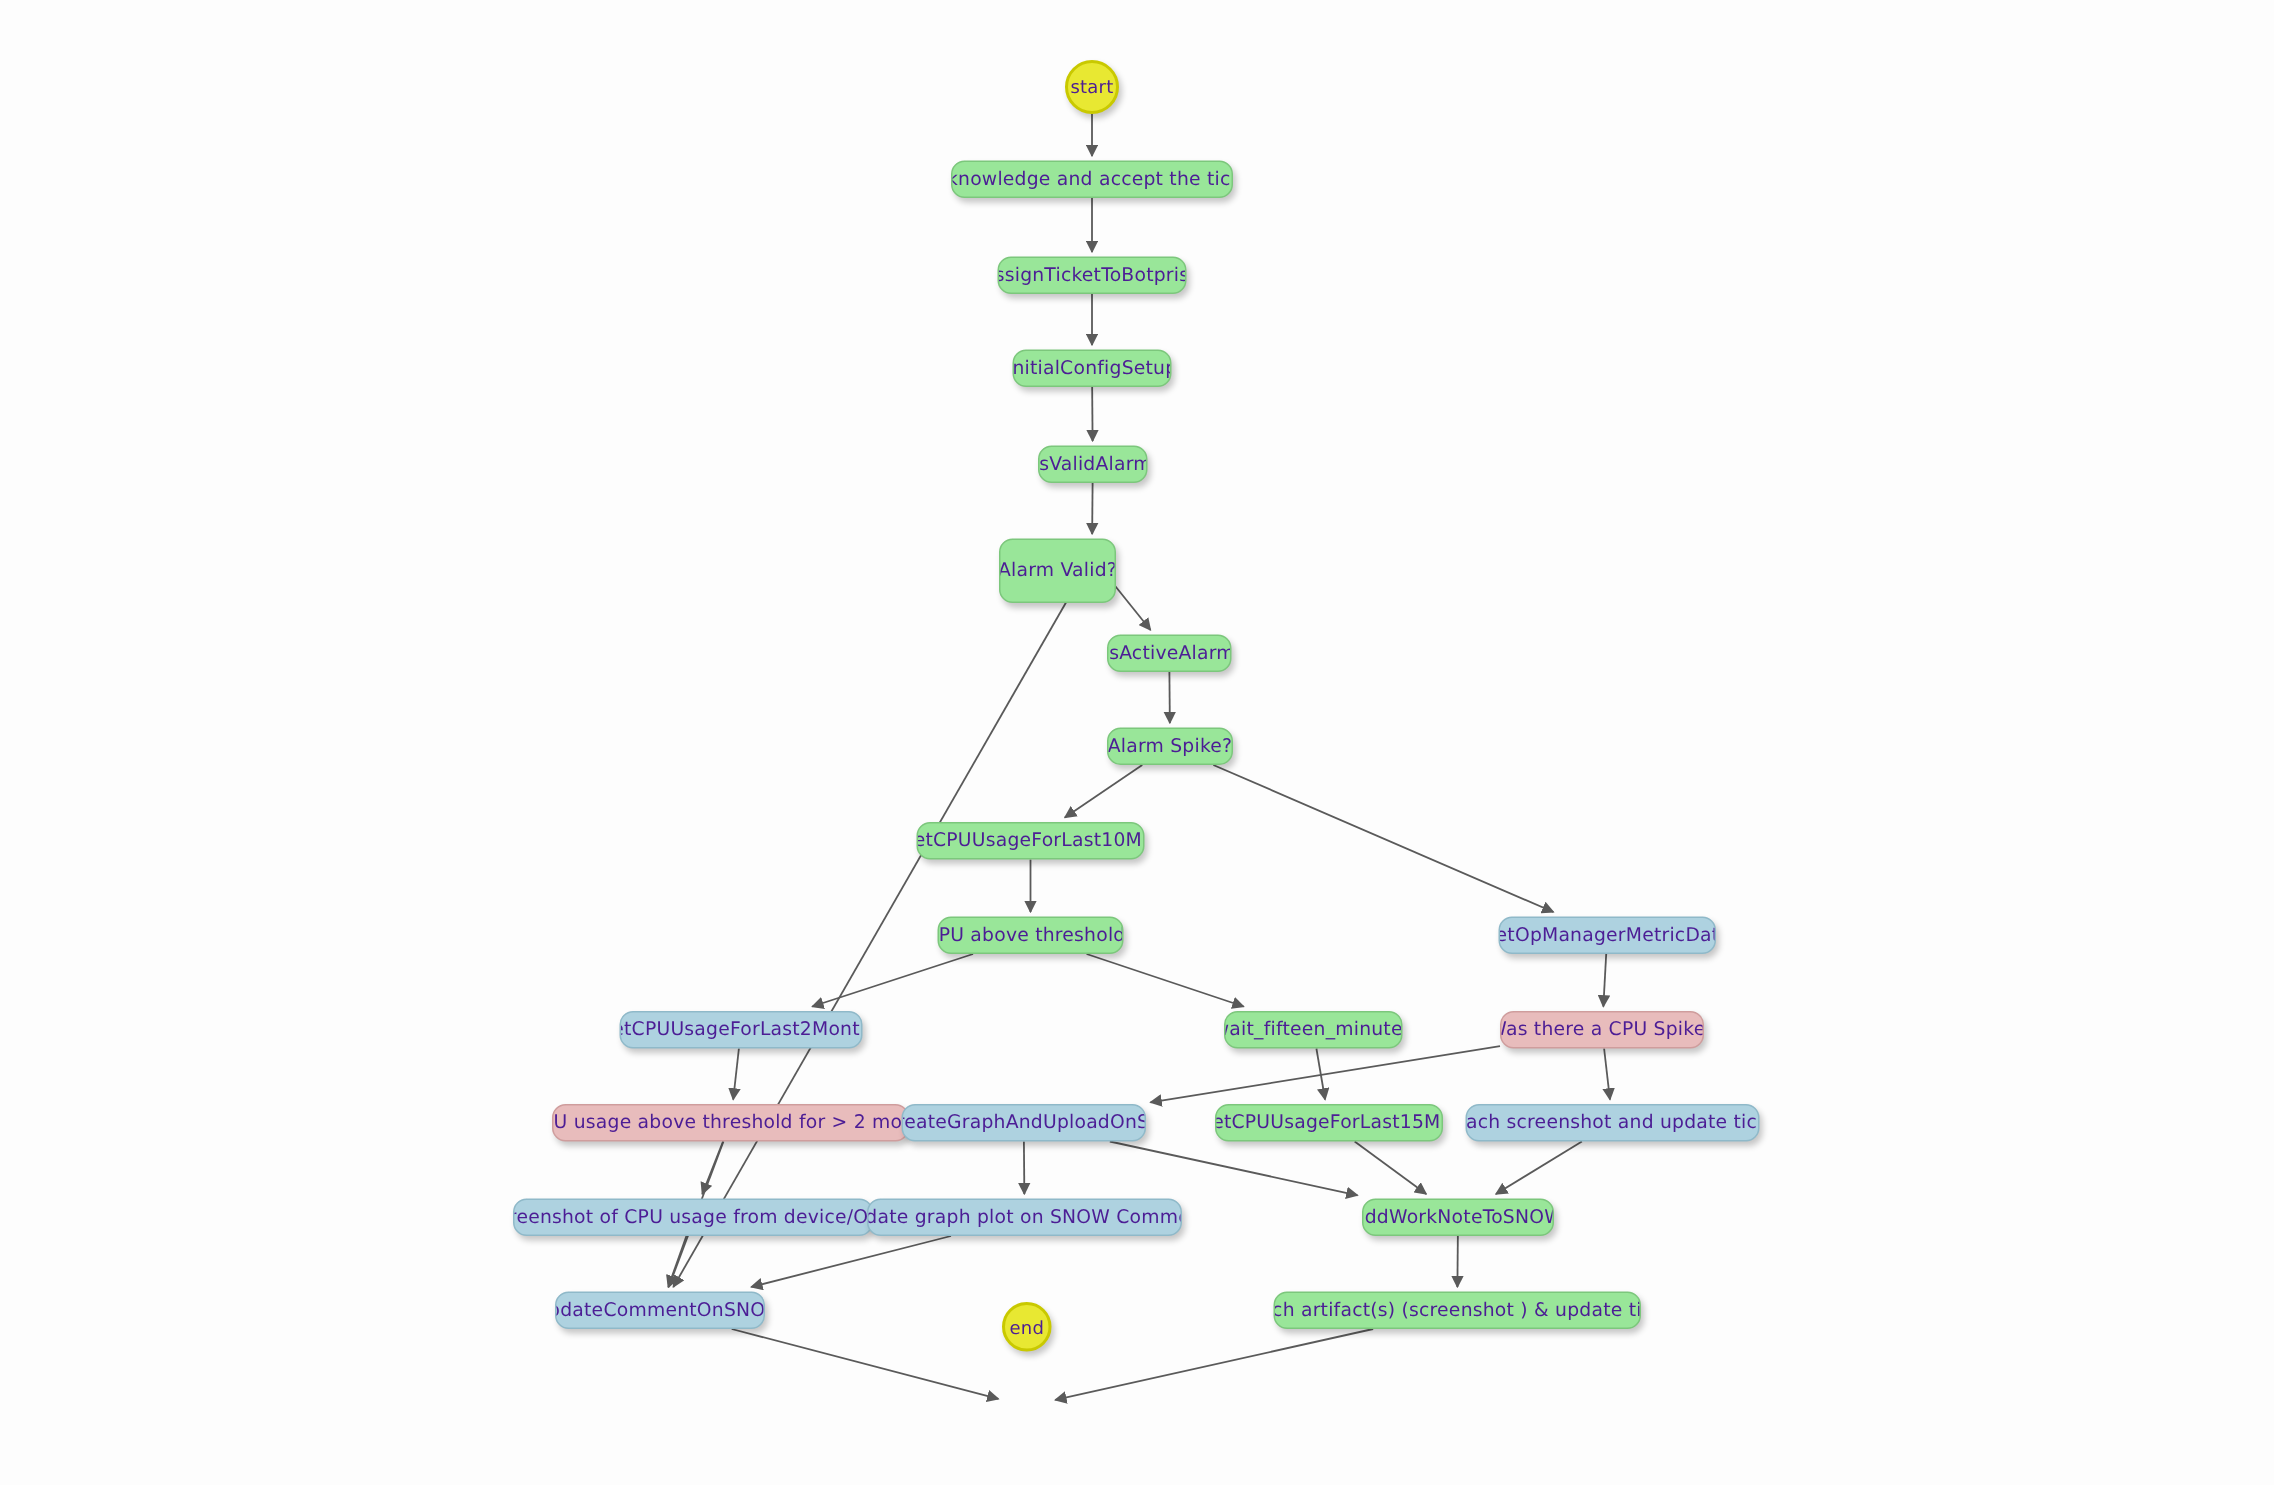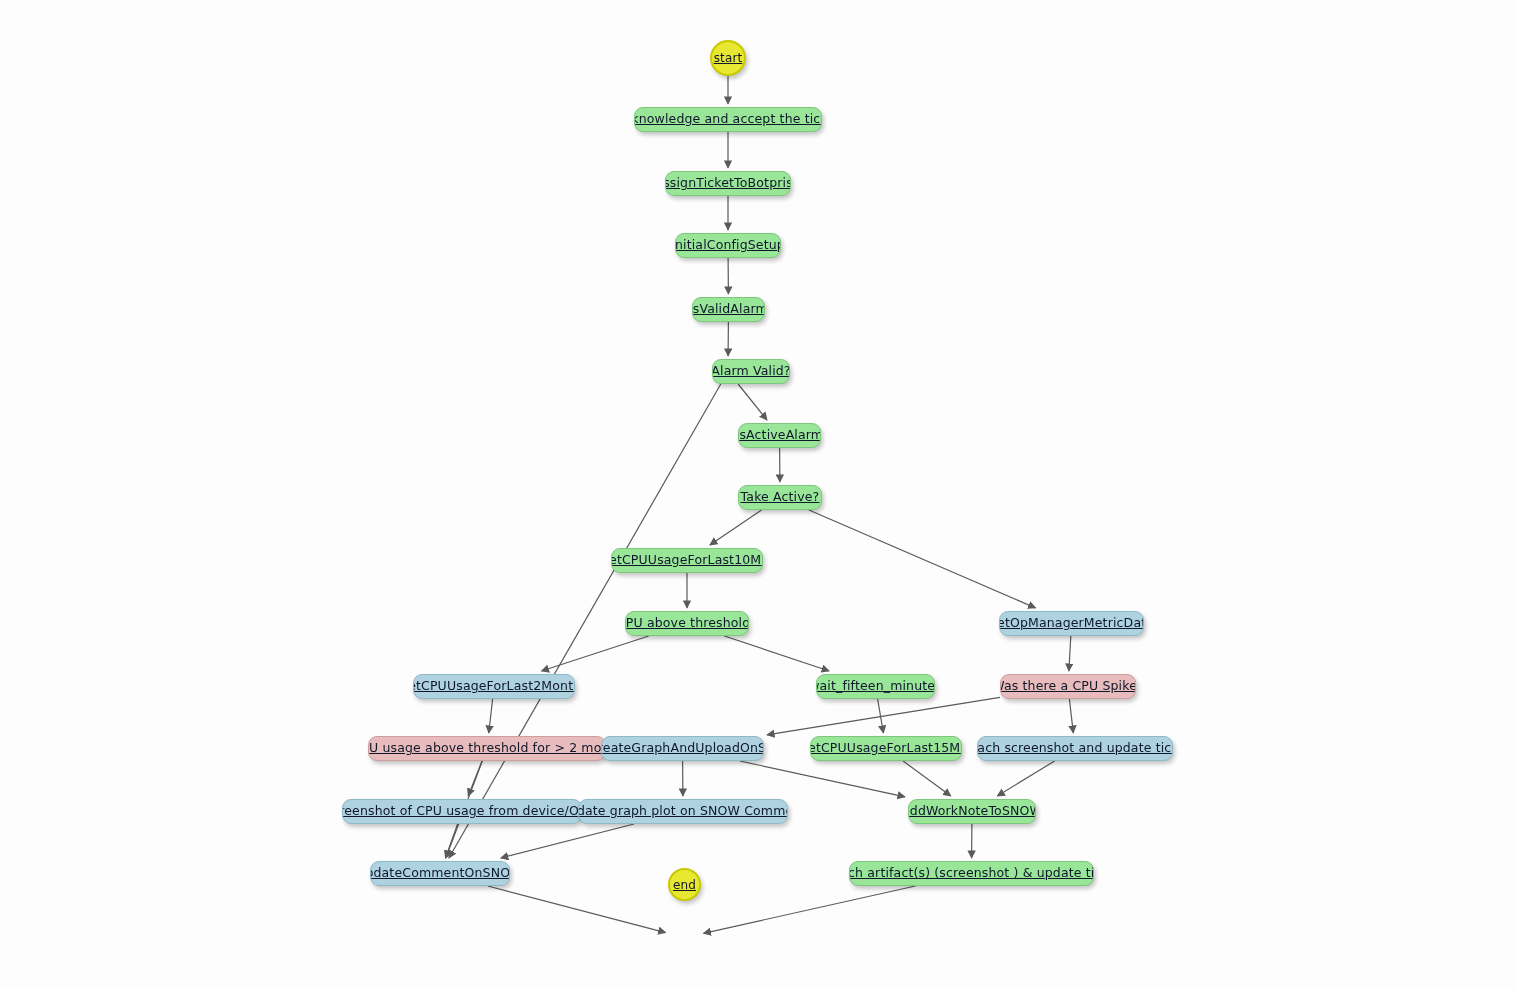--- a/index.html
+++ b/index.html
@@ -34,27 +34,26 @@
   .node {
     position: absolute;
     box-sizing: border-box;
     display: flex;
     align-items: center;
     justify-content: center;
     white-space: nowrap;
     overflow: hidden;
     font-size: 12.5px;
     line-height: 1;
-    color: #0f172a;
+    color: #4c1d95;
     border-radius: 9px;
     border: 1px solid rgba(0,0,0,0.22);
     box-shadow: 2px 3px 4px rgba(0,0,0,0.22);
     letter-spacing: 0.15px;
     padding: 0 10px;
-    text-decoration: underline;
   }
   .node.green {
     background: #99e699;
     border-color: #7cc77c;
   }
   .node.blue {
     background: #aed2e0;
     border-color: #8fb9c9;
   }
   .node.red {
@@ -110,23 +109,23 @@
         <line x1="487.8" y1="886.0" x2="665.6" y2="932.6" stroke="#5a5a5a" stroke-width="1.2" marker-end="url(#arrow)"></line>
         <line x1="915.4" y1="886.0" x2="703.5" y2="933.3" stroke="#5a5a5a" stroke-width="1.2" marker-end="url(#arrow)"></line>
       </g>
   </svg>
   <div id="node-layer">
       <div class="node terminal terminal" style="left: 710px; top: 40px; width: 36px; height: 36px; z-index: 10;">start</div>
       <div class="node green" style="left: 634px; top: 107px; width: 188px; height: 25px; z-index: 11;">Acknowledge and accept the ticket</div>
       <div class="node green" style="left: 665px; top: 171px; width: 126px; height: 25px; z-index: 12;">assignTicketToBotprise</div>
       <div class="node green" style="left: 675px; top: 233px; width: 106px; height: 25px; z-index: 13;">InitialConfigSetup</div>
       <div class="node green" style="left: 692px; top: 297px; width: 73px; height: 25px; z-index: 14;">isValidAlarm</div>
-      <div class="node green" style="left: 712px; top: 359px; width: 78px; height: 25px; z-index: 15;">Alarm Valid?</div>
+      <div class="node green" style="left: 666px; top: 359px; width: 78px; height: 43px; z-index: 15;">Alarm Valid?</div>
       <div class="node green" style="left: 738px; top: 423px; width: 83px; height: 25px; z-index: 16;">isActiveAlarm</div>
-      <div class="node green" style="left: 738px; top: 485px; width: 84px; height: 25px; z-index: 17;">Take Active?</div>
+      <div class="node green" style="left: 738px; top: 485px; width: 84px; height: 25px; z-index: 17;">Alarm Spike?</div>
       <div class="node green" style="left: 611px; top: 548px; width: 152px; height: 25px; z-index: 18;">getCPUUsageForLast10Min</div>
       <div class="node blue" style="left: 999px; top: 611px; width: 145px; height: 25px; z-index: 19;">getOpManagerMetricData</div>
       <div class="node green" style="left: 625px; top: 611px; width: 124px; height: 25px; z-index: 20;">CPU above threshold?</div>
       <div class="node blue" style="left: 413px; top: 674px; width: 162px; height: 25px; z-index: 21;">getCPUUsageForLast2Months</div>
       <div class="node green" style="left: 816px; top: 674px; width: 119px; height: 25px; z-index: 22;">wait_fifteen_minutes</div>
       <div class="node red" style="left: 1000px; top: 674px; width: 136px; height: 25px; z-index: 23;">Was there a CPU Spike?</div>
       <div class="node red" style="left: 368px; top: 736px; width: 238px; height: 25px; z-index: 24;">Is CPU usage above threshold for &gt; 2 months?</div>
       <div class="node blue" style="left: 601px; top: 736px; width: 163px; height: 25px; z-index: 25;">createGraphAndUploadOnS3</div>
       <div class="node green" style="left: 810px; top: 736px; width: 152px; height: 25px; z-index: 26;">getCPUUsageForLast15Min</div>
       <div class="node blue" style="left: 977px; top: 736px; width: 196px; height: 25px; z-index: 27;">Attach screenshot and update ticket</div>

